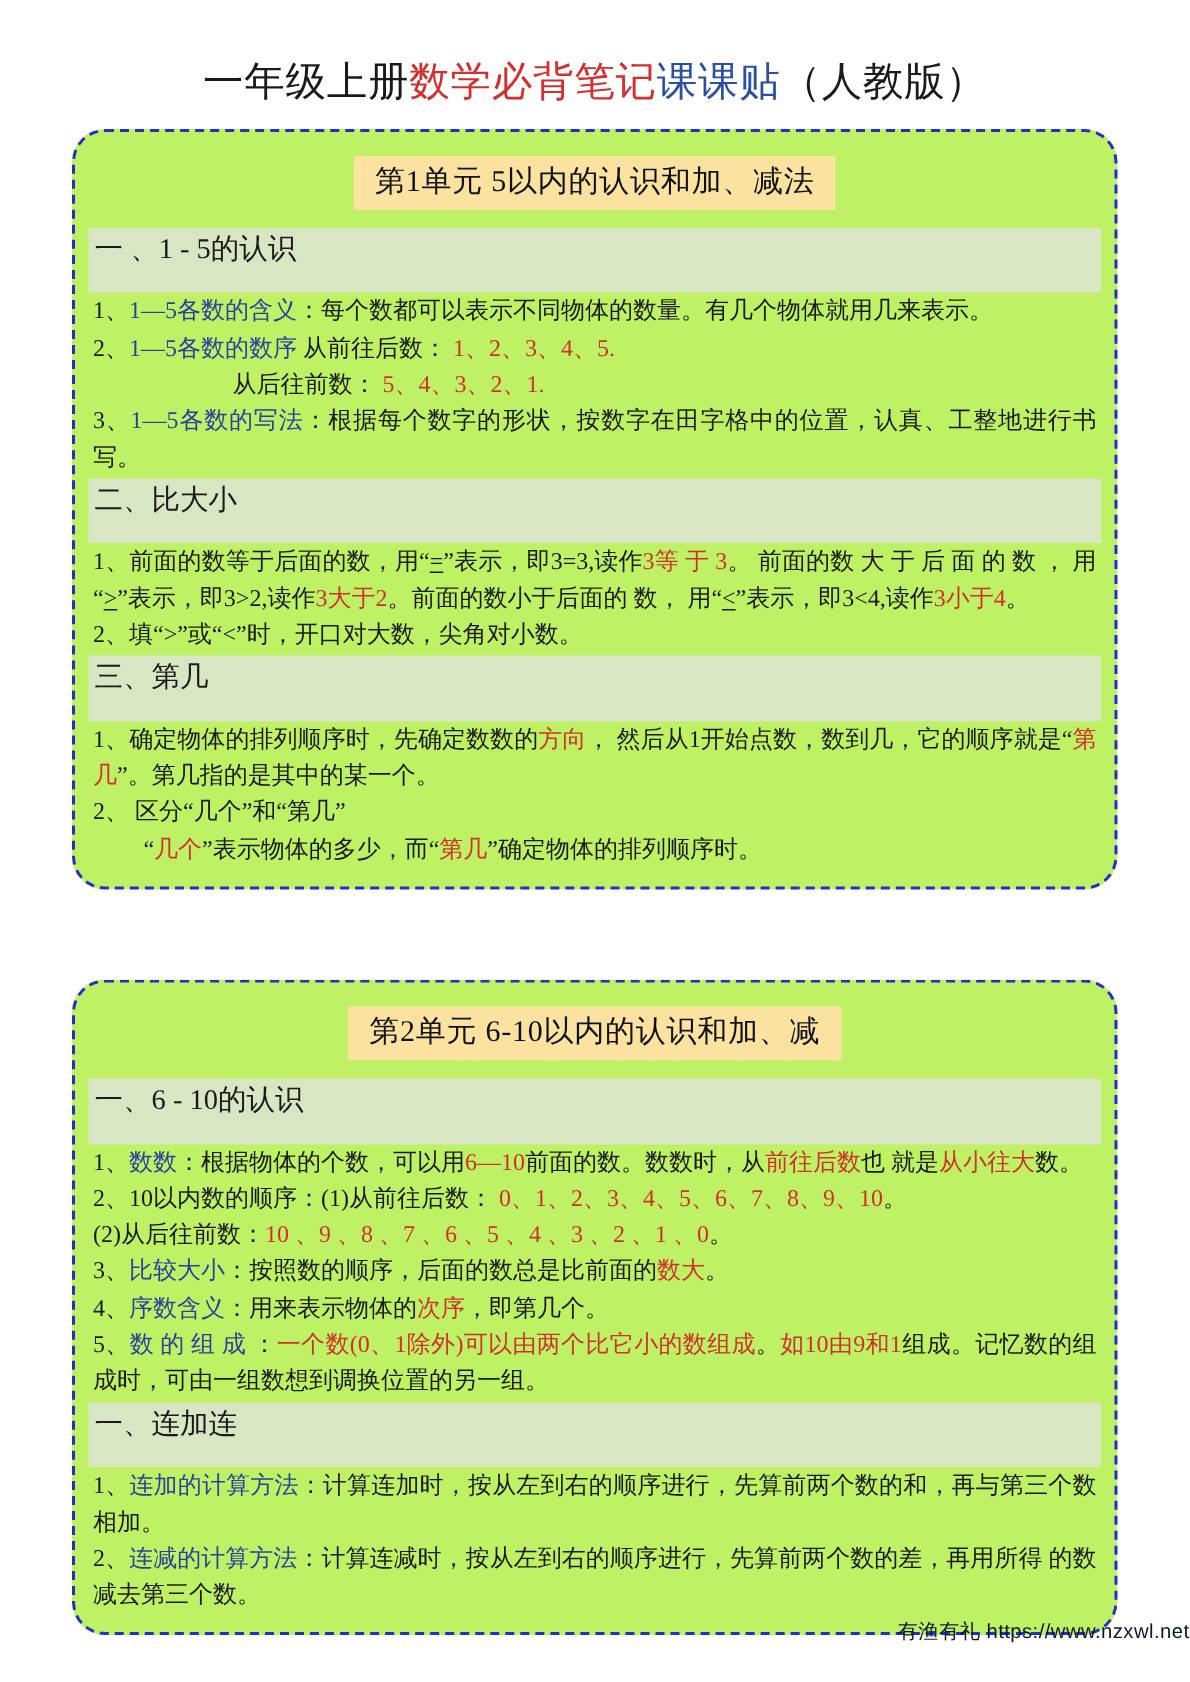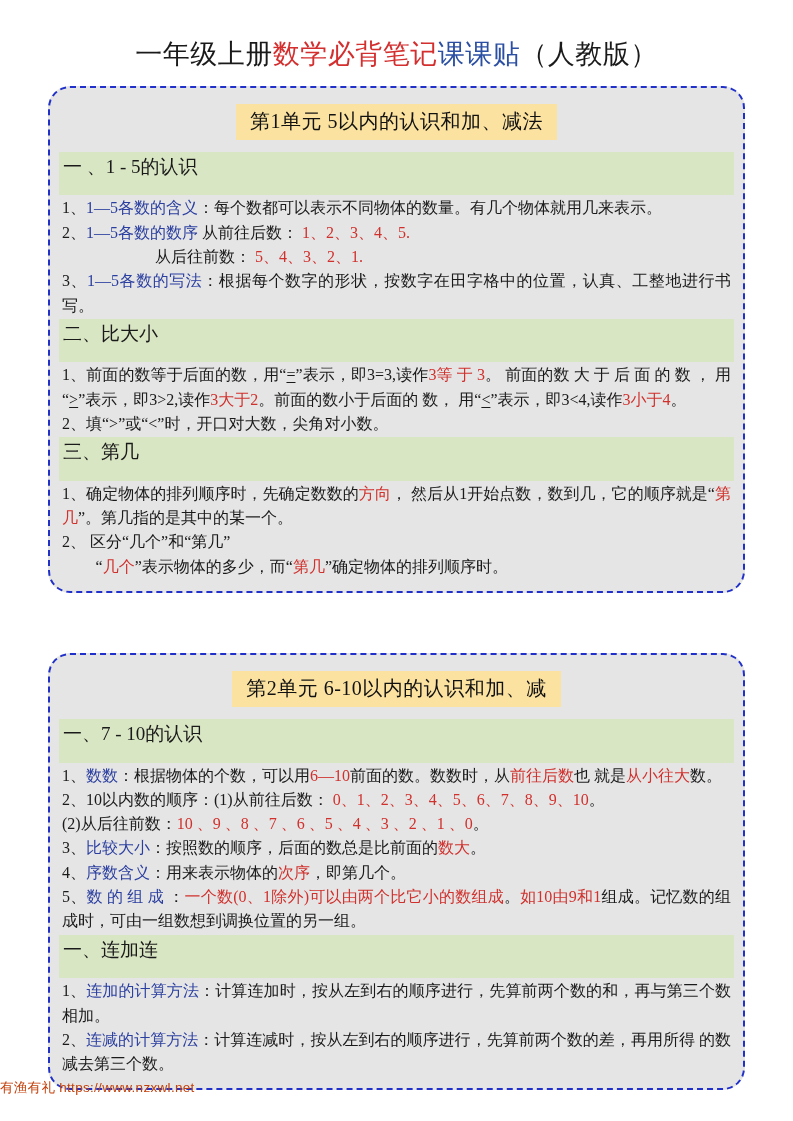--- a/index.html
+++ b/index.html
@@ -38,21 +38,21 @@
   .doc-title .t-black { color: #1a1a1a; margin-top: 32px; }
   .doc-title .t-red   { color: #d42f2f; }
   .doc-title .t-blue  { color: #2b4fa2; }
 
   
   .unit-card {
     border: 2px dashed #2030c8;
     border-radius: 22px;
     box-sizing: border-box;
     padding: 10px 9px 12px 9px;
-    background: #e5e5e5;
+    background: #bef264;
   }
   .unit-gap { height: 60px; }
 
   
   .unit-header {
     text-align: center;
     margin: 6px 0 12px 0;
     line-height: 1;
   }
   .unit-header .hl {
@@ -95,23 +95,23 @@
 
   .indent { display: inline-block; width: 2.1em; }
   .seq-row { padding-left: 96px; }
 
   
   .footer {
     position: absolute;
     left: 0;
     right: 0;
     bottom: 24px;
-    text-align: left;
+    text-align: right;
     font-size: 13.5px;
-    color: #c2410c;
+    color: #0f172a;
     font-family: "Liberation Sans", "DejaVu Sans", sans-serif;
     letter-spacing: 0.3px;
   }
 </style>
 </head>
 <body>
 
 <div class="page">
 
   <div class="doc-title">
@@ -151,21 +151,21 @@
   </div>
 
   <div class="unit-gap"></div>
 
   <div class="unit-card">
 
     <div class="unit-header">
       <span class="hl">第2单元  6-10以内的认识和加、减</span>
     </div>
 
-    <div class="sec-band">一、7 - 10的认识</div>
+    <div class="sec-band">一、6 - 10的认识</div>
 
     <p class="para"><span>1、</span><span class="b">数数</span><span>：根据物体的个数，可以用</span><span class="ru">6—10</span><span>前面的数。数数时，从</span><span class="ru">前往后数</span><span>也  就是</span><span class="ru">从小往大</span><span>数。</span></p>
 
     <p class="para nojust"><span>2、10以内数的顺序：(1)从前往后数：</span>  <span class="ru">0、1、2、3、4、5、6、7、8、9、10</span><span>。</span></p>
 
     <p class="para nojust"><span>(2)从后往前数：</span><span class="ru">10 、9 、8 、7 、6 、5 、4 、3 、2 、1 、0</span><span>。</span></p>
 
     <p class="para nojust"><span>3、</span><span class="b">比较大小</span><span>：按照数的顺序，后面的数总是比前面的</span><span class="ru">数大</span><span>。</span></p>
 
     <p class="para nojust"><span>4、</span><span class="b">序数含义</span><span>：用来表示物体的</span><span class="ru">次序</span><span>，即第几个。</span></p>

